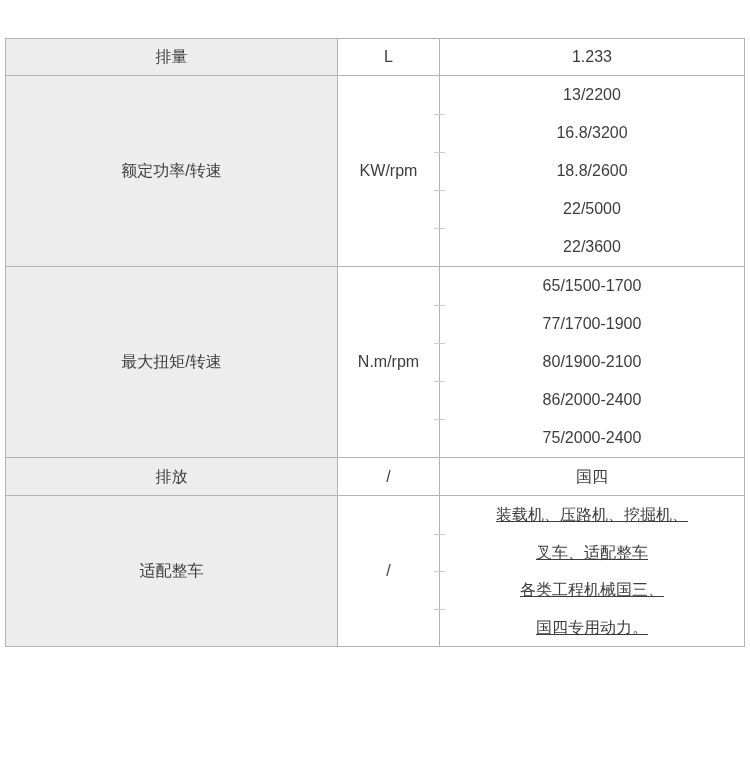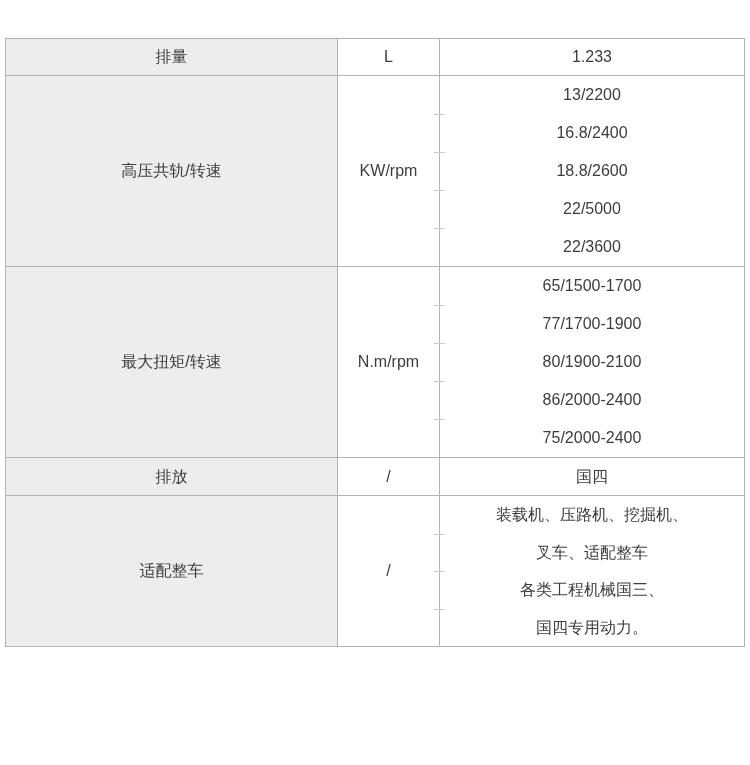--- a/index.html
+++ b/index.html
@@ -66,21 +66,21 @@
   tr.row-emission td{height:38px;text-align:center;}
   
   td.multi{padding:0;}
   .value-line{
     position:relative;
     height:38px;
     display:flex;
     align-items:center;
     justify-content:center;
   }
-  tr.row-fitment .value-line{height:37.5px;}
+  tr.row-fitment .value-line{height:37.5px;text-decoration:underline;}
   
   .value-line:not(:last-child)::after{
     content:"";
     position:absolute;
     left:-6px;
     bottom:-1px;
     width:11px;
     height:1px;
     background:var(--tick-color);
   }
@@ -97,25 +97,25 @@
     </colgroup>
     <tbody>
 
       <tr class="row-displacement">
         <td class="label-col">排量</td>
         <td>L</td>
         <td>1.233</td>
       </tr>
 
       <tr class="row-power">
-        <td class="label-col">高压共轨/转速</td>
+        <td class="label-col">额定功率/转速</td>
         <td>KW/rpm</td>
         <td class="multi">
           <div class="value-line">13/2200</div>
-          <div class="value-line">16.8/2400</div>
+          <div class="value-line">16.8/3200</div>
           <div class="value-line">18.8/2600</div>
           <div class="value-line">22/5000</div>
           <div class="value-line">22/3600</div>
         </td>
       </tr>
 
       <tr class="row-torque">
         <td class="label-col">最大扭矩/转速</td>
         <td>N.m/rpm</td>
         <td class="multi">

